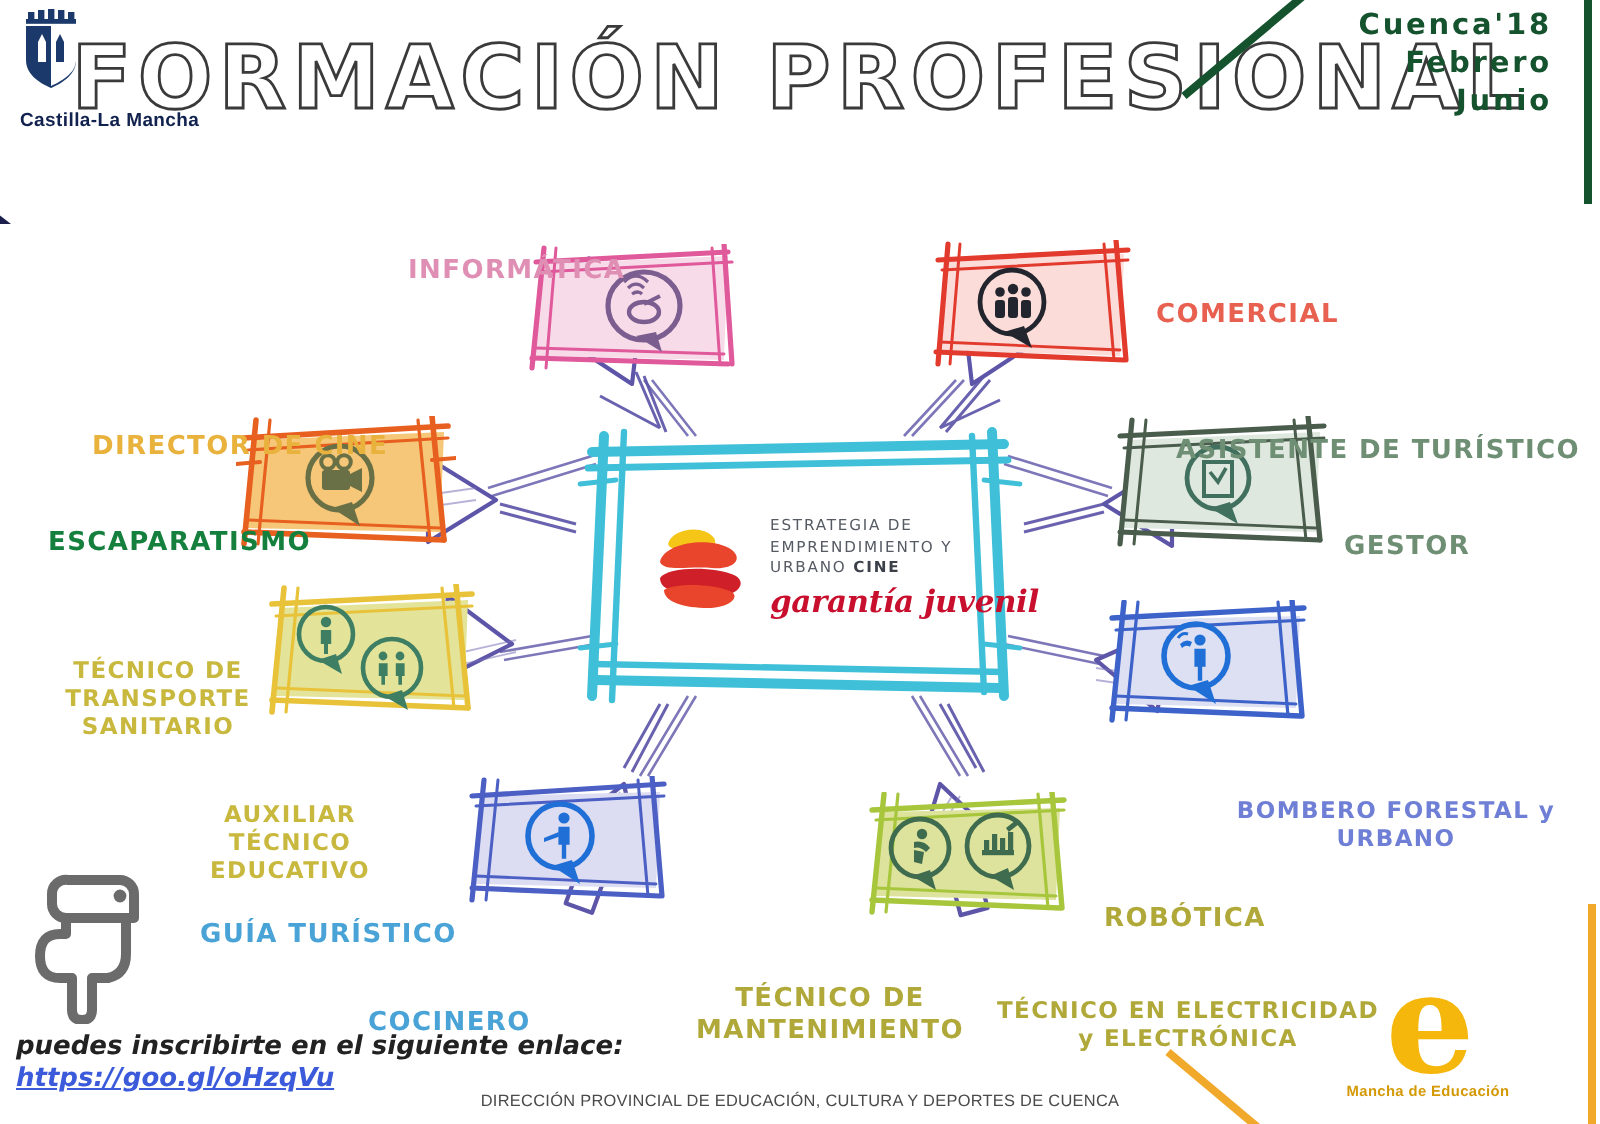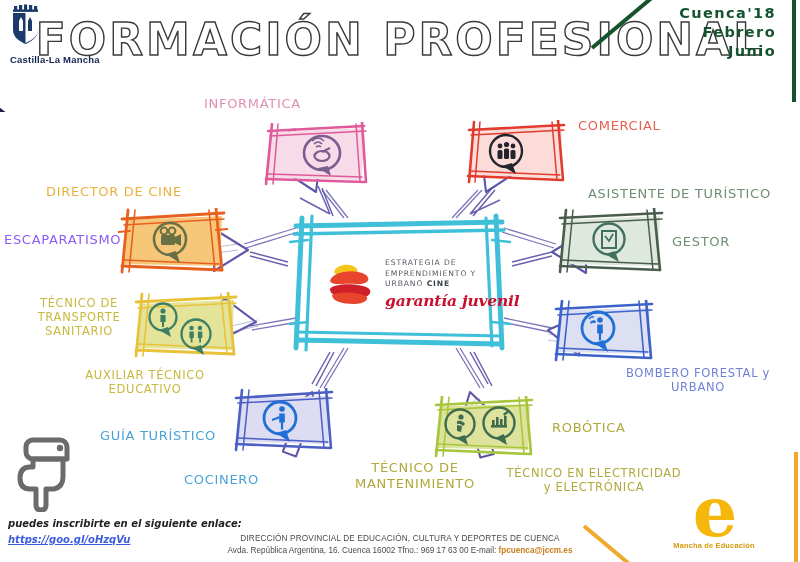--- a/index.html
+++ b/index.html
@@ -72,22 +72,22 @@
     text-shadow:0 0 0 #000;
   }
 
   
   .node{ position:absolute; z-index:14; }
 
   
   .lbl{
     position:absolute; z-index:22;
     font-family:"DejaVu Sans", sans-serif;
-    font-weight:400; font-size:13px; letter-spacing:.7px;
-    line-height:16px; white-space:pre-line;
+    font-weight:700; font-size:13px; letter-spacing:.7px;
+    line-height:16px; white-space:pre-line;margin-top:32px;
   }
   .lbl.sm{ font-size:11.5px; line-height:14px; }
 
   
   .center-box{ position:absolute; left:286px; top:212px; width:228px; height:142px; z-index:12; }
   .gj-logo{ position:absolute; left:322px; top:258px; z-index:20; display:flex; align-items:center; gap:9px; }
   .gj-text .l1{
     font-family:"DejaVu Sans", sans-serif; font-size:7.6px; color:#555a63;
     letter-spacing:.9px; line-height:10.5px; font-weight:400;
   }
@@ -98,21 +98,21 @@
   }
 
   
   svg#arrows{ position:absolute; inset:0; z-index:10; }
 
   
   .hand-icon{ position:absolute; left:12px; top:434px; z-index:26; }
   .enroll{
     position:absolute; left:8px; top:516px; z-index:26;
     font-family:"DejaVu Sans", sans-serif; font-style:italic; font-weight:700;
-    font-size:10px; color:#222; line-height:16px;
+    font-size:13px; color:#222; line-height:16px;
   }
   .enroll .url{ color:#3b5bdb; }
   .addr{
     position:absolute; left:0; right:0; bottom:6px; text-align:center; z-index:26;
     font-family:"Liberation Sans", sans-serif; font-size:8.2px; color:#4a4a4a; line-height:11.5px;
   }
   .addr .mail{ color:#c77b17; font-weight:700; }
   .addr .l1{ letter-spacing:.15px; }
 </style>
 </head>
@@ -454,21 +454,21 @@
   <div class="lbl" style="left:204px; top:96px; color:#e08fb4;">INFORMÁTICA</div>
 
   <div class="lbl" style="left:578px; top:118px; color:#e8604f;">COMERCIAL</div>
 
   <div class="lbl" style="left:588px; top:186px; color:#6f8f74;">ASISTENTE DE TURÍSTICO</div>
 
   <div class="lbl" style="left:672px; top:234px; color:#6f8f74;">GESTOR</div>
 
   <div class="lbl" style="left:46px; top:184px; color:#e8b23c;">DIRECTOR DE CINE</div>
 
-  <div class="lbl" style="left:4px; top:232px; color:#8b5cf6;">ESCAPARATISMO</div>
+  <div class="lbl" style="left:24px; top:232px; color:#15803d;">ESCAPARATISMO</div>
 
   <div class="lbl sm" style="left:4px; top:296px; color:#c9b83e; text-align:center; width:150px;">TÉCNICO DE
 TRANSPORTE SANITARIO</div>
 
   <div class="lbl sm" style="left:80px; top:368px; color:#c9b83e; text-align:center; width:130px;">AUXILIAR TÉCNICO
 EDUCATIVO</div>
 
   <div class="lbl" style="left:100px; top:428px; color:#4aa3d6;">GUÍA TURÍSTICO</div>
 
   <div class="lbl" style="left:184px; top:472px; color:#4aa3d6;">COCINERO</div>
@@ -534,16 +534,15 @@
              q-10,0 -10,-11 q0,-11 10,-11 h3 z" fill="none" stroke="#6b6b6b" stroke-width="5" stroke-linejoin="round" stroke-linecap="round"></path>
   </svg>
 
   <div class="enroll">
     <div>puedes inscribirte en el siguiente enlace:</div>
     <a class="url" href="#">https://goo.gl/oHzqVu</a>
   </div>
 
   <div class="addr">
     <div class="l1">DIRECCIÓN PROVINCIAL DE EDUCACIÓN, CULTURA Y DEPORTES DE CUENCA</div>
-    <div><span>Avda. República Argentina, 16. Cuenca 16002 Tfno.: 969 17 63 00 E-mail: </span><span class="mail">fpcuenca@jccm.es</span></div>
   </div>
 
 </div>
 
 </body></html>

